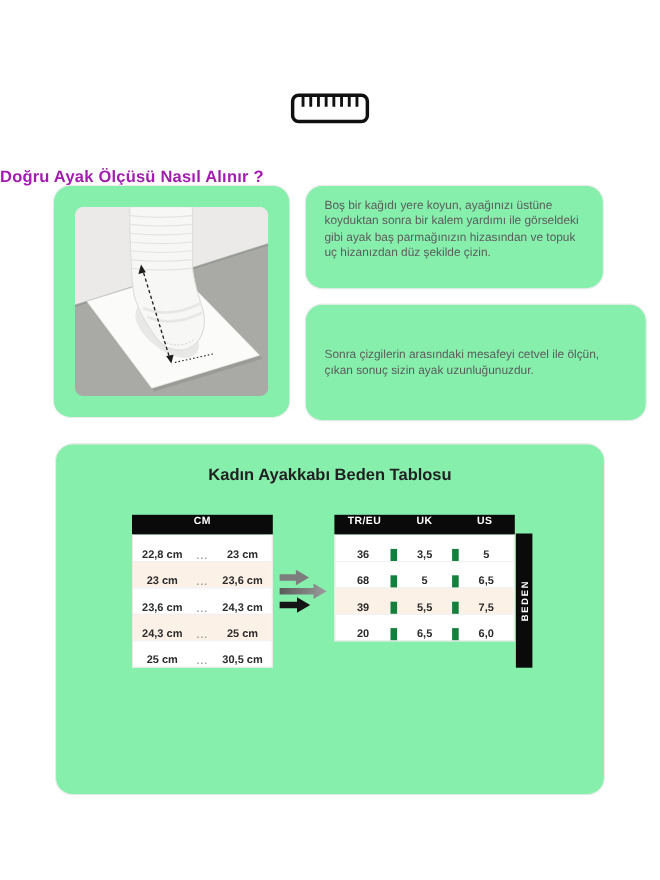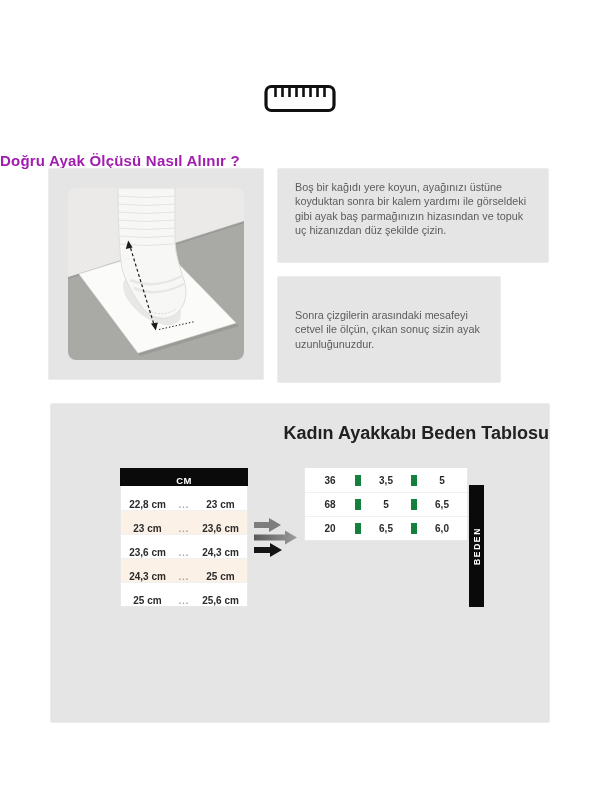--- a/index.html
+++ b/index.html
@@ -6,49 +6,49 @@
   html,body { background:#ffffff; }
   .page {
     position:relative; width:600px; height:800px; background:#ffffff;
     font-family:"Liberation Sans", sans-serif; overflow:hidden;
   }
   .ruler-wrap { position:absolute; left:264px; top:84px; width:72px; height:29px; }
   .page-title {
     position:absolute; left:0; right:0; top:128px; text-align:left;
     font-size:15px; font-weight:700; color:#a21caf; letter-spacing:.2px;margin-top:24px;
   }
-  .card { background:#e5e5e5; border:1px solid #ececec; border-radius:2px; position:absolute; }
+  .card { background:#86efac; border:1px solid #ececec; border-radius:16px; position:absolute; }
   .card-image { left:48px; top:168px; width:216px; height:212px; }
   .photo { position:absolute; left:19px; top:19px; width:176px; height:172px;
            border-radius:8px; overflow:hidden; }
   .infobox-1 { left:277px; top:168px; width:272px; height:95px; padding:11px 17px; }
-  .infobox-2 { left:277px; top:276px; width:224px; height:107px; padding:11px 17px;
+  .infobox-2 { left:277px; top:276px; width:311px; height:107px; padding:11px 17px;
                display:flex; align-items:center; }
   .info-text { font-size:10.8px; line-height:1.34; color:#5c5c5c; }
   .card-table { left:50px; top:403px; width:500px; height:320px; }
-  .table-title { position:absolute; left:0; right:0; top:19px; text-align:right;
-                 font-size:18px; font-weight:700; color:#212121; }
+  .table-title { position:absolute; left:0; right:0; top:19px; text-align:center;
+                 font-size:15px; font-weight:700; color:#212121; }
   
   .cm-table { position:absolute; left:69px; top:64px; width:128px; }
   .tbl-head { height:18px; background:#0a0a0a; color:#ffffff; display:flex;
-              align-items:flex-end; font-size:9.5px; font-weight:700; letter-spacing:.4px; }
+              align-items:flex-start; font-size:9.5px; font-weight:700; letter-spacing:.4px; }
   .cm-table .tbl-head { justify-content:center; }
   .tbl-body { border:1px solid #e8e8e8; border-top:none; background:#fff; }
   .cm-row { height:24px; display:flex; align-items:flex-end; font-size:10px;
             font-weight:700; color:#2b2b2b; border-top:1px solid #f0f0f0; }
   .cm-row:first-child { border-top:none; }
   .row-alt { background:#fcf1e6; }
   .cm-cell { flex:1; text-align:center; }
   .cm-sep { width:20px; text-align:center; color:#9b9b9b; font-size:9px; letter-spacing:1px; }
   
   .arrows-wrap { position:absolute; left:203px; top:112px; width:45px; height:43px; }
   
   .sz-table { position:absolute; left:253px; top:64px; width:164px; }
   .sz-head-cell { flex:1; text-align:center; }
-  .sz-row { height:24px; display:flex; align-items:center; font-size:10px;
+  .sz-row { height:24px; display:flex; align-items:flex-end; font-size:10px;
             font-weight:700; color:#2b2b2b; border-top:1px solid #f0f0f0; }
   .sz-row:first-child { border-top:none; }
   .sz-cell { flex:1; display:flex; align-items:center; justify-content:center; }
   .sz-cell + .sz-cell { border-left:6px solid #15803d; }
   
   .beden-bar { position:absolute; left:418px; top:81px; width:15px; height:122px;
                background:#0a0a0a; display:flex; align-items:center; justify-content:center; }
   .beden-bar span { transform:rotate(-90deg); white-space:nowrap; color:#fff;
                     font-size:8.5px; font-weight:700; letter-spacing:1.6px; }
 </style>
@@ -152,51 +152,61 @@
           <span class="cm-cell">24,3 cm</span>
         </div>
         <div class="cm-row row-alt">
           <span class="cm-cell">24,3 cm</span>
           <span class="cm-sep">...</span>
           <span class="cm-cell">25 cm</span>
         </div>
         <div class="cm-row">
           <span class="cm-cell">25 cm</span>
           <span class="cm-sep">...</span>
-          <span class="cm-cell">25,6 cm</span>
+          <span class="cm-cell">30,5 cm</span>
         </div>
       </div>
     </div>
 
     <div class="arrows-wrap">
       <svg width="45" height="43" viewBox="0 0 45 43">
         <defs>
           <linearGradient id="gA" x1="0" y1="0" x2="1" y2="0">
             <stop offset="0" stop-color="#5a5a5a"></stop>
               <stop offset="1" stop-color="#9c9c9c"></stop>
           </linearGradient>
         </defs>
         <polygon points="0,6 15,6 15,2 27,9 15,16 15,12 0,12" fill="#7d7d7d"></polygon>
         <polygon points="0,18.5 31,18.5 31,14.5 43,21.5 31,28.5 31,24.5 0,24.5" fill="url(#gA)"></polygon>
         <polygon points="0,31 16,31 16,27 28,34 16,41 16,37 0,37" fill="#141414"></polygon>
       </svg>
     </div>
 
     <div class="sz-table">
+      <div class="tbl-head">
+        <span class="sz-head-cell">TR/EU</span>
+        <span class="sz-head-cell">UK</span>
+        <span class="sz-head-cell">US</span>
+      </div>
       <div class="tbl-body">
         <div class="sz-row">
           <span class="sz-cell">36</span>
           <span class="sz-cell">3,5</span>
           <span class="sz-cell">5</span>
         </div>
         <div class="sz-row">
           <span class="sz-cell">68</span>
           <span class="sz-cell">5</span>
           <span class="sz-cell">6,5</span>
         </div>
+        <div class="sz-row row-alt">
+          <span class="sz-cell">39</span>
+          <span class="sz-cell">5,5</span>
+          <span class="sz-cell">7,5</span>
+        </div>
         <div class="sz-row">
           <span class="sz-cell">20</span>
           <span class="sz-cell">6,5</span>
           <span class="sz-cell">6,0</span>
         </div>
       </div>
     </div>
 
     <div class="beden-bar">
       <span>BEDEN</span>

